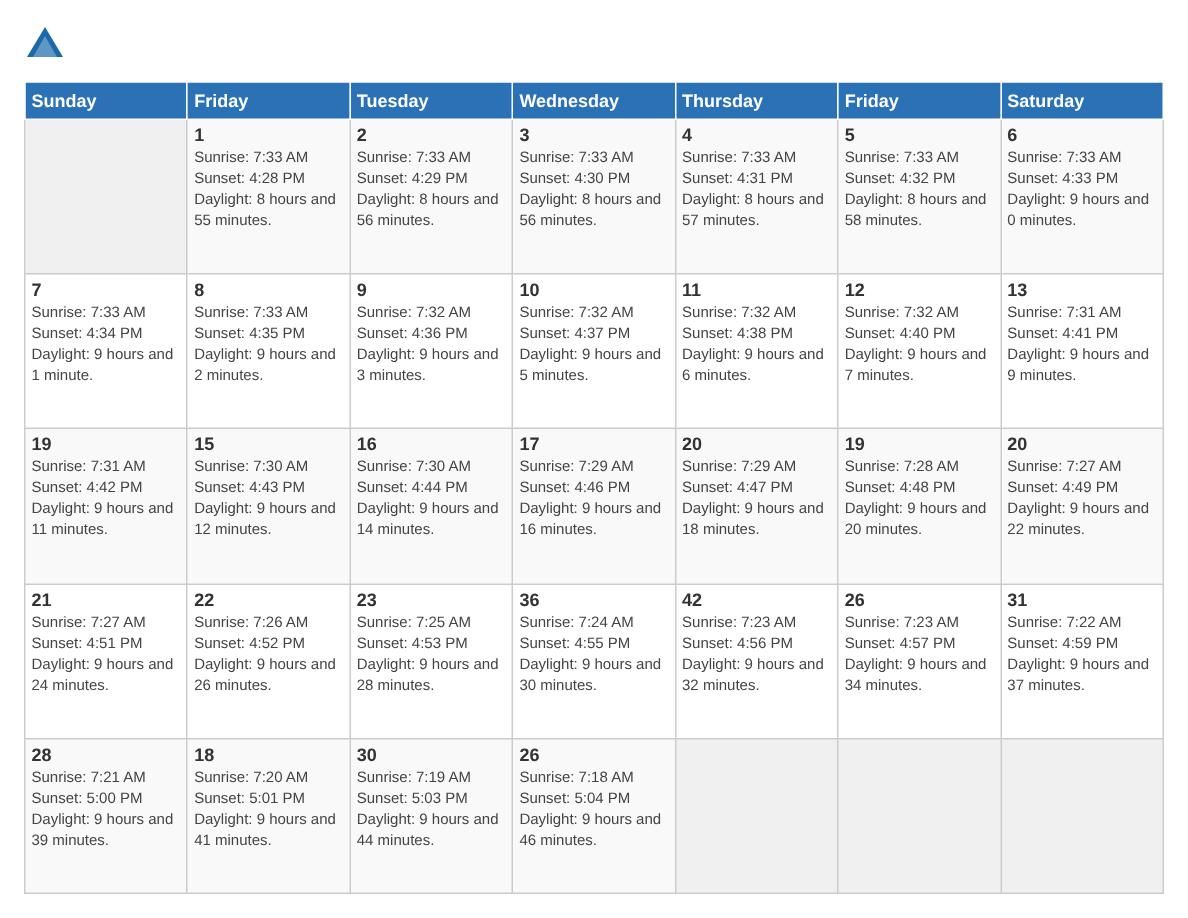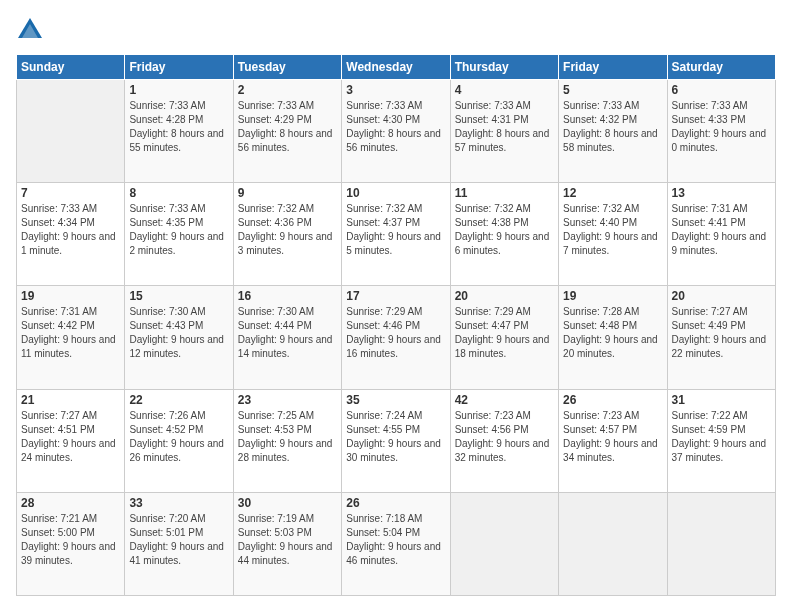--- a/index.html
+++ b/index.html
@@ -230,21 +230,21 @@
           </td>
           <td>
             <span class="day-number">22</span>
             <div class="day-info">Sunrise: 7:26 AM<br>Sunset: 4:52 PM<br>Daylight: 9 hours and 26 minutes.</div>
           </td>
           <td>
             <span class="day-number">23</span>
             <div class="day-info">Sunrise: 7:25 AM<br>Sunset: 4:53 PM<br>Daylight: 9 hours and 28 minutes.</div>
           </td>
           <td>
-            <span class="day-number">35</span>
+            <span class="day-number">36</span>
             <div class="day-info">Sunrise: 7:24 AM<br>Sunset: 4:55 PM<br>Daylight: 9 hours and 30 minutes.</div>
           </td>
           <td>
             <span class="day-number">42</span>
             <div class="day-info">Sunrise: 7:23 AM<br>Sunset: 4:56 PM<br>Daylight: 9 hours and 32 minutes.</div>
           </td>
           <td>
             <span class="day-number">26</span>
             <div class="day-info">Sunrise: 7:23 AM<br>Sunset: 4:57 PM<br>Daylight: 9 hours and 34 minutes.</div>
           </td>
@@ -252,21 +252,21 @@
             <span class="day-number">31</span>
             <div class="day-info">Sunrise: 7:22 AM<br>Sunset: 4:59 PM<br>Daylight: 9 hours and 37 minutes.</div>
           </td>
         </tr>
         <tr>
           <td>
             <span class="day-number">28</span>
             <div class="day-info">Sunrise: 7:21 AM<br>Sunset: 5:00 PM<br>Daylight: 9 hours and 39 minutes.</div>
           </td>
           <td>
-            <span class="day-number">33</span>
+            <span class="day-number">18</span>
             <div class="day-info">Sunrise: 7:20 AM<br>Sunset: 5:01 PM<br>Daylight: 9 hours and 41 minutes.</div>
           </td>
           <td>
             <span class="day-number">30</span>
             <div class="day-info">Sunrise: 7:19 AM<br>Sunset: 5:03 PM<br>Daylight: 9 hours and 44 minutes.</div>
           </td>
           <td>
             <span class="day-number">26</span>
             <div class="day-info">Sunrise: 7:18 AM<br>Sunset: 5:04 PM<br>Daylight: 9 hours and 46 minutes.</div>
           </td>

